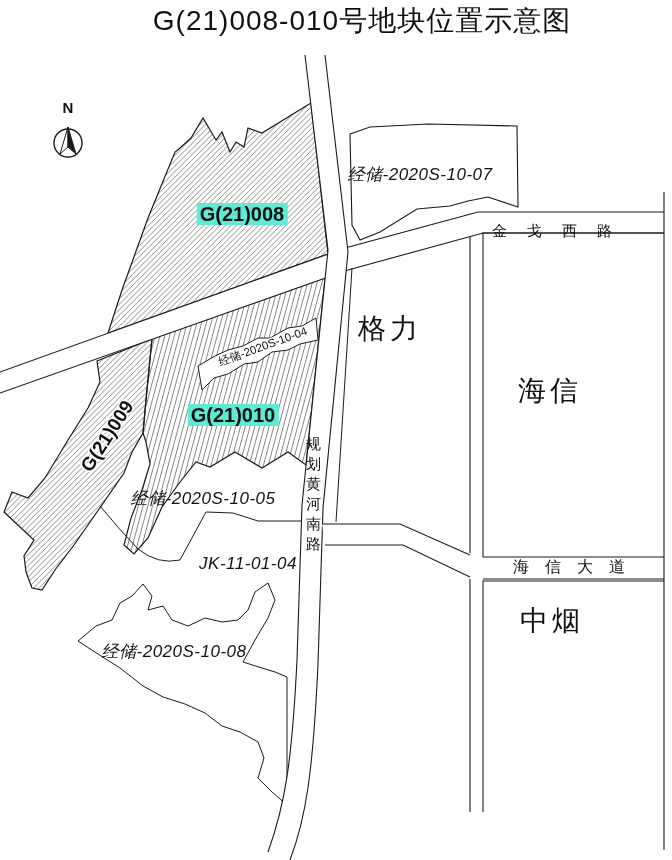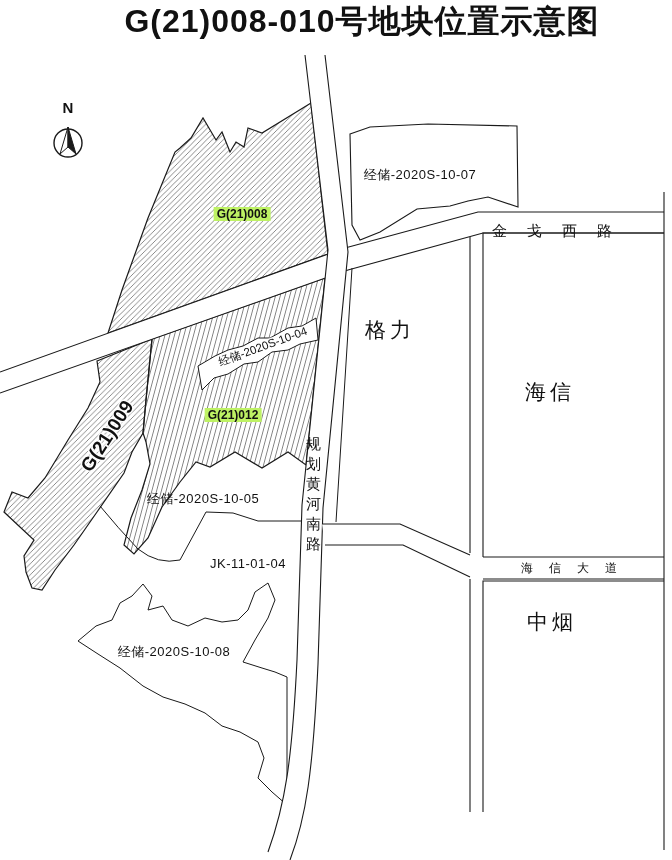--- a/index.html
+++ b/index.html
@@ -9,28 +9,28 @@
   }
   #map-svg{position:absolute;left:0;top:0;}
   .lbl{
     position:absolute;white-space:nowrap;color:#111;
     transform:translate(-50%,-50%);line-height:1;
   }
   .lbl.halo{
     text-shadow:0 0 2px #fff,0 0 2px #fff,0 0 3px #fff,0 0 3px #fff,
                 1px 1px 1px #fff,-1px -1px 1px #fff,1px -1px 1px #fff,-1px 1px 1px #fff;
   }
-  #title-label{font-size:32px;font-weight:bold;letter-spacing:1px;}
-  #g008-label,#g010-label{font-size:12px;font-weight:bold;background:#bef264;padding:1px 3px;}
+  #title-label{font-size:28px;font-weight:normal;letter-spacing:1px;}
+  #g008-label,#g010-label{font-size:20px;font-weight:bold;background:#5eead4;padding:1px 3px;}
   #g009-label{font-size:19px;font-weight:bold;transform:translate(-50%,-50%) rotate(-57deg);}
   #jc04-label{font-size:11.5px;transform:translate(-50%,-50%) rotate(-20deg);}
-  .small-parcel-label{font-size:13px;letter-spacing:.5px;}
-  .landmark-label{font-size:21px;letter-spacing:4px;}
+  .small-parcel-label{font-size:17px;letter-spacing:.5px;font-style:italic;}
+  .landmark-label{font-size:28px;letter-spacing:4px;}
   #jinge-label{font-size:15px;letter-spacing:20px;}
-  #haixin-road-label{font-size:12px;letter-spacing:16px;}
+  #haixin-road-label{font-size:16px;letter-spacing:16px;font-family:Liberation Mono, monospace;}
   #vertical-road-label{
     font-size:15px;letter-spacing:20px;writing-mode:vertical-lr;
     transform:translateX(-50%);
   }
   #north-label{font-size:15px;font-weight:bold;}
 </style>
 </head>
 <body>
 
 <div id="stage">
@@ -105,21 +105,21 @@
   </svg>
 
   <div class="lbl" id="title-label" style="left:362px;top:21px;">G(21)008-010号地块位置示意图</div>
 
   <div class="lbl" id="north-label" style="left:68px;top:107px;">N</div>
 
   <div class="lbl" id="g008-label" style="left:242px;top:214px;">G(21)008</div>
 
   <div class="lbl halo" id="g009-label" style="left:107px;top:436px;">G(21)009</div>
 
-  <div class="lbl" id="g010-label" style="left:233px;top:415px;">G(21)012</div>
+  <div class="lbl" id="g010-label" style="left:233px;top:415px;">G(21)010</div>
 
   <div class="lbl halo" id="jc04-label" style="left:263px;top:347px;">经储-2020S-10-04</div>
 
   <div class="lbl small-parcel-label" style="left:203px;top:498px;">经储-2020S-10-05</div>
 
   <div class="lbl small-parcel-label" style="left:248px;top:563px;">JK-11-01-04</div>
 
   <div class="lbl small-parcel-label" style="left:174px;top:651px;">经储-2020S-10-08</div>
 
   <div class="lbl small-parcel-label" style="left:420px;top:174px;">经储-2020S-10-07</div>

